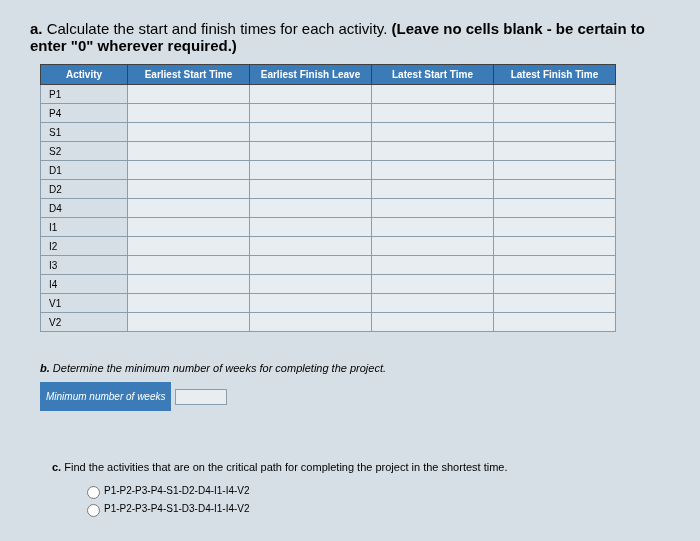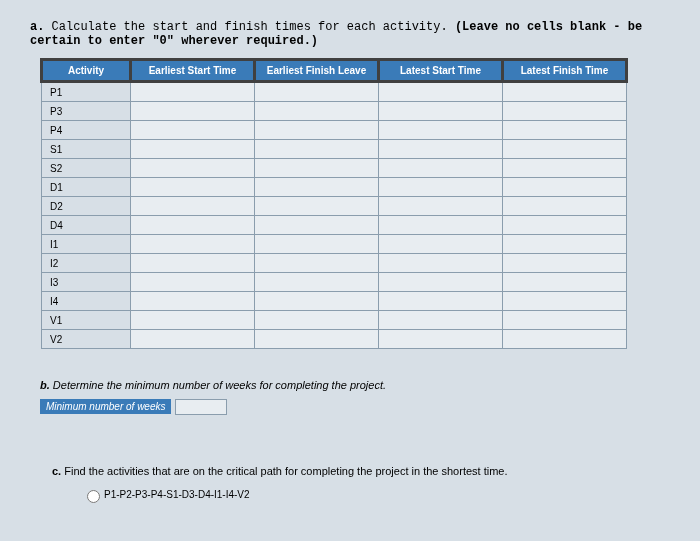--- a/index.html
+++ b/index.html
@@ -4,38 +4,37 @@
   <style>
     body {
       font-family: Arial, sans-serif;
       background: #d7dfe6;
       margin: 0;
       padding: 20px 30px;
       font-size: 11px;
       color: #000;
     }
     .instruction {
-      font-size: 12px;
+      font-size: 15px;
       margin-bottom: 10px;
-      font-family: Liberation Mono, monospace;
     }
     .instruction b {
       font-weight: bold;
     }
     table {
       border-collapse: collapse;
       margin-bottom: 30px;
       margin-left: 10px;
     }
     th {
       background: #3a7bb8;
       color: #fff;
       font-weight: bold;
       padding: 4px 8px;
-      border: 3px solid #404040;
+      border: 1px solid #404040;
       font-size: 10px;
       text-align: center;
     }
     th.activity-col {
       width: 70px;
     }
     th.time-col {
       width: 105px;
     }
     td {
@@ -53,21 +52,21 @@
     .section-b {
       margin-top: 20px;
       margin-bottom: 15px;
       margin-left: 10px;
       font-style: italic;
     }
     .min-label-box {
       display: inline-block;
       background: #3a7bb8;
       color: #fff;
-      padding: 2px 6px;
+      padding: 9px 6px;
       font-size: 10px;
       margin-top: 8px;
     }
     .min-input {
       display: inline-block;
       background: #e8edf1;
       border: 1px solid #8a9dad;
       width: 50px;
       height: 14px;
       vertical-align: middle;
@@ -111,27 +110,20 @@
   </thead>
   <tbody>
     <tr>
         <td class="activity-cell">P1</td>
         <td></td>
         <td></td>
         <td></td>
         <td></td>
       </tr>
     <tr>
-        <td class="activity-cell">P3</td>
-        <td></td>
-        <td></td>
-        <td></td>
-        <td></td>
-      </tr>
-    <tr>
         <td class="activity-cell">P4</td>
         <td></td>
         <td></td>
         <td></td>
         <td></td>
       </tr>
     <tr>
         <td class="activity-cell">S1</td>
         <td></td>
         <td></td>
@@ -216,16 +208,17 @@
   <span>Determine the minimum number of weeks for completing the project.</span>
   <br>
   <span class="min-label-box">Minimum number of weeks</span>
   <span class="min-input"></span>
 </div>
 
 <div class="section-c">
   <b>c.</b>
   <span>Find the activities that are on the critical path for completing the project in the shortest time.</span>
   <div class="radio-group">
+    <div class="radio-item"><input type="radio" name="cp" style=""><span>P1-P2-P3-P4-S1-D2-D4-I1-I4-V2</span></div>
     <div class="radio-item"><input type="radio" name="cp" style=""><span>P1-P2-P3-P4-S1-D3-D4-I1-I4-V2</span></div>
 
   </div>
 </div>
 
 </body></html>

